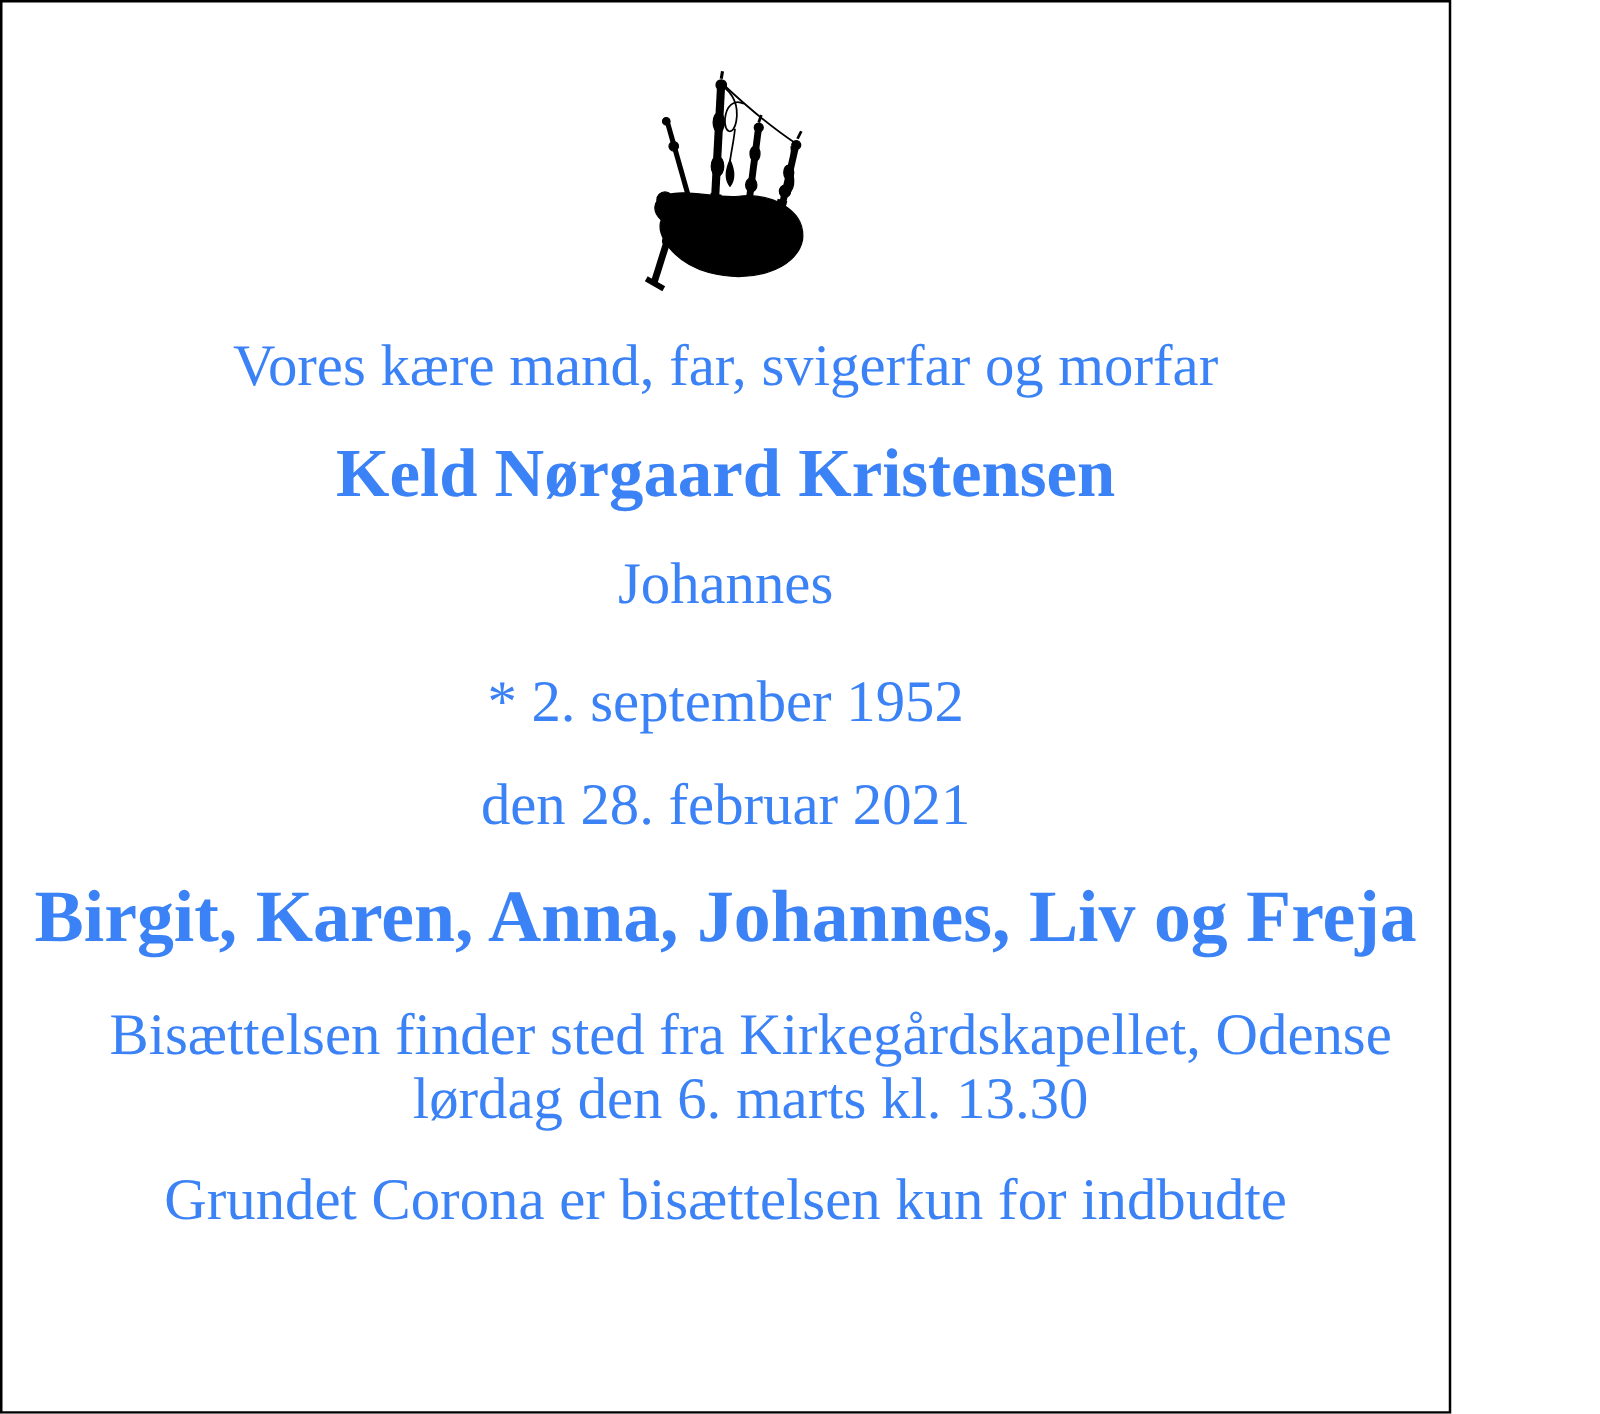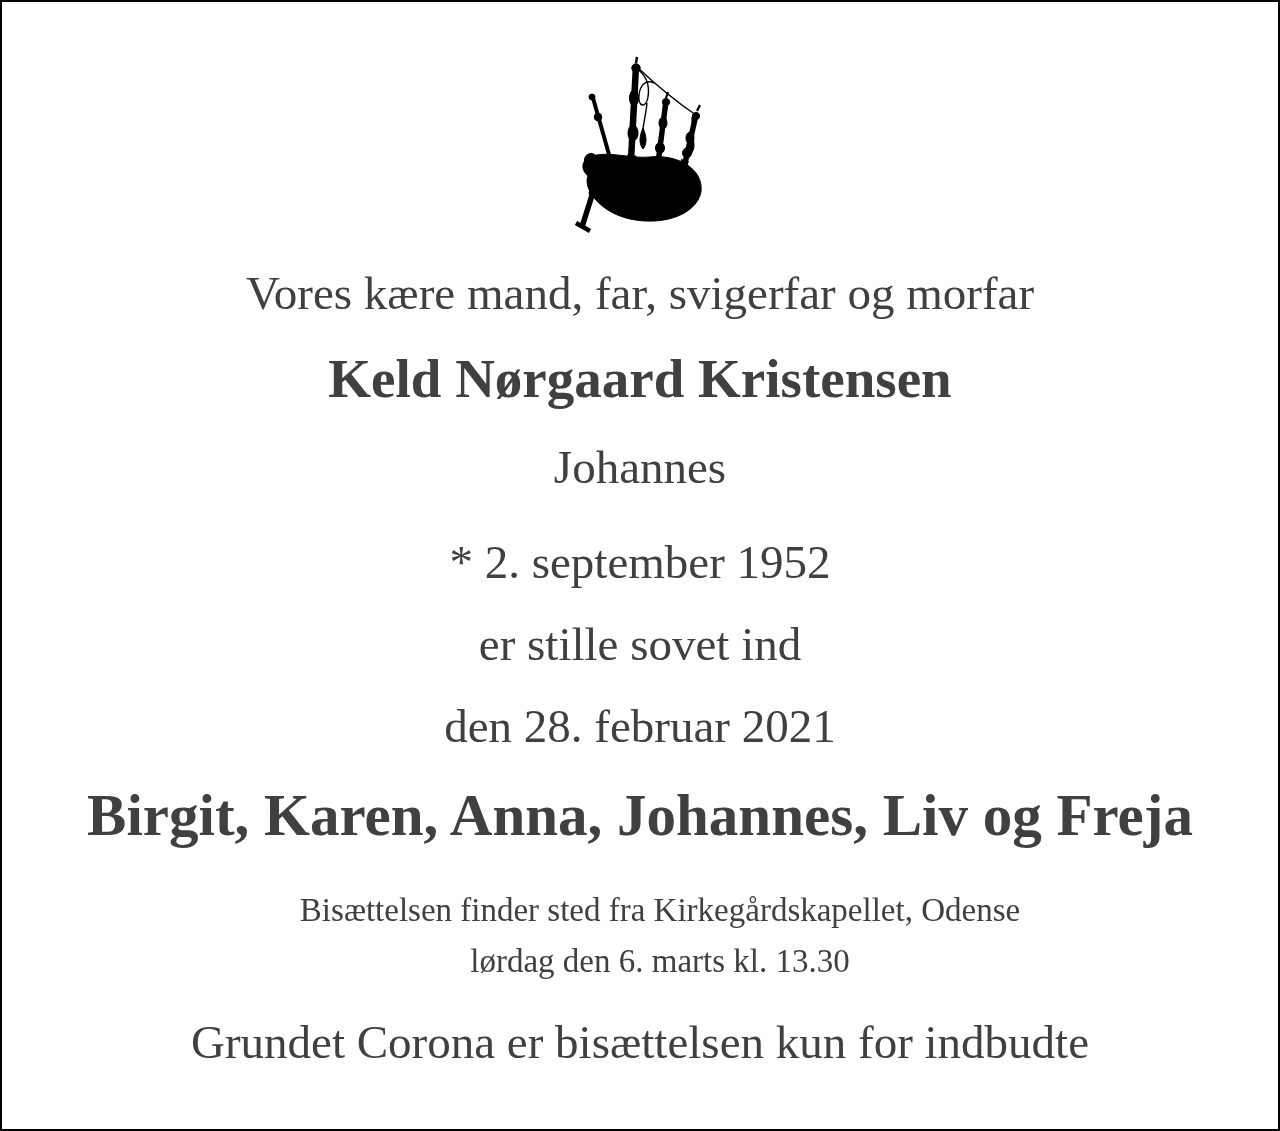--- a/index.html
+++ b/index.html
@@ -2,26 +2,26 @@
 <html lang="da"><head>
 <meta charset="utf-8">
 <style>
   html, body {
     margin: 0;
     padding: 0;
     background: #ffffff;
   }
   .page {
     position: relative;
-    width: 1280px;
+    width: 1161px;
     height: 1131px;
     box-sizing: border-box;
     border: 2px solid #000000;
     background: #ffffff;
-    color: #404040;
+    color: #3b82f6;
     font-family: "Liberation Serif", "DejaVu Serif", serif;
     text-align: center;
     overflow: hidden;
   }
   .bagpipe {
     display: block;
     margin: 53px auto 0 auto;
     width: 140px;
     height: 185px;
   }
@@ -45,21 +45,21 @@
   .deathdate  { margin-top: 35px; }
   .relatives  {
     margin-top: 36px;
     font-weight: bold;
     font-size: 59px;
     line-height: 1.0;
     white-space: nowrap;
   }
   .ceremony {
     margin-top: 40px;
-    font-size: 33px;
+    font-size: 47px;
     line-height: 51px;
     padding-left: 40px;
   }
   .note       { margin-top: 32px; }
 </style>
 </head>
 <body>
 
 <div class="page">
 
@@ -112,21 +112,20 @@
   </svg>
 
   <p class="line intro">Vores kære mand, far, svigerfar og morfar</p>
 
   <p class="name">Keld Nørgaard Kristensen</p>
 
   <p class="line place">Johannes</p>
 
   <p class="line birth">* 2. september 1952</p>
 
-  <p class="line sleep">er stille sovet ind</p>
 
   <p class="line deathdate">den 28. februar 2021</p>
 
   <p class="relatives">Birgit, Karen, Anna, Johannes, Liv og Freja</p>
 
   <p class="ceremony">
     <span>Bisættelsen finder sted fra Kirkegårdskapellet, Odense</span><br>
     <span>lørdag den 6. marts kl. 13.30</span>
   </p>
 

